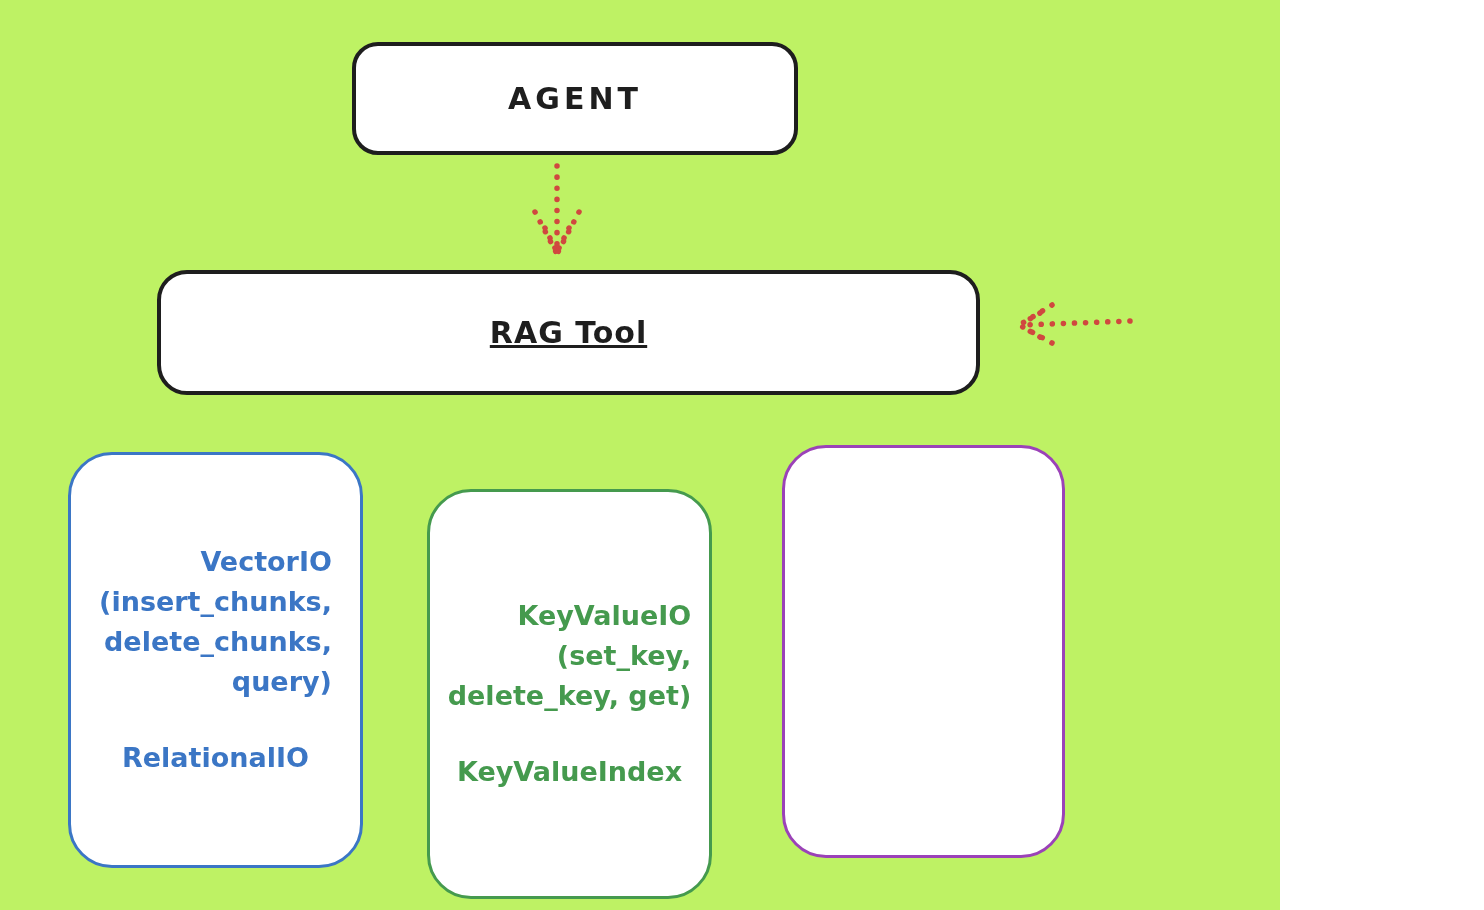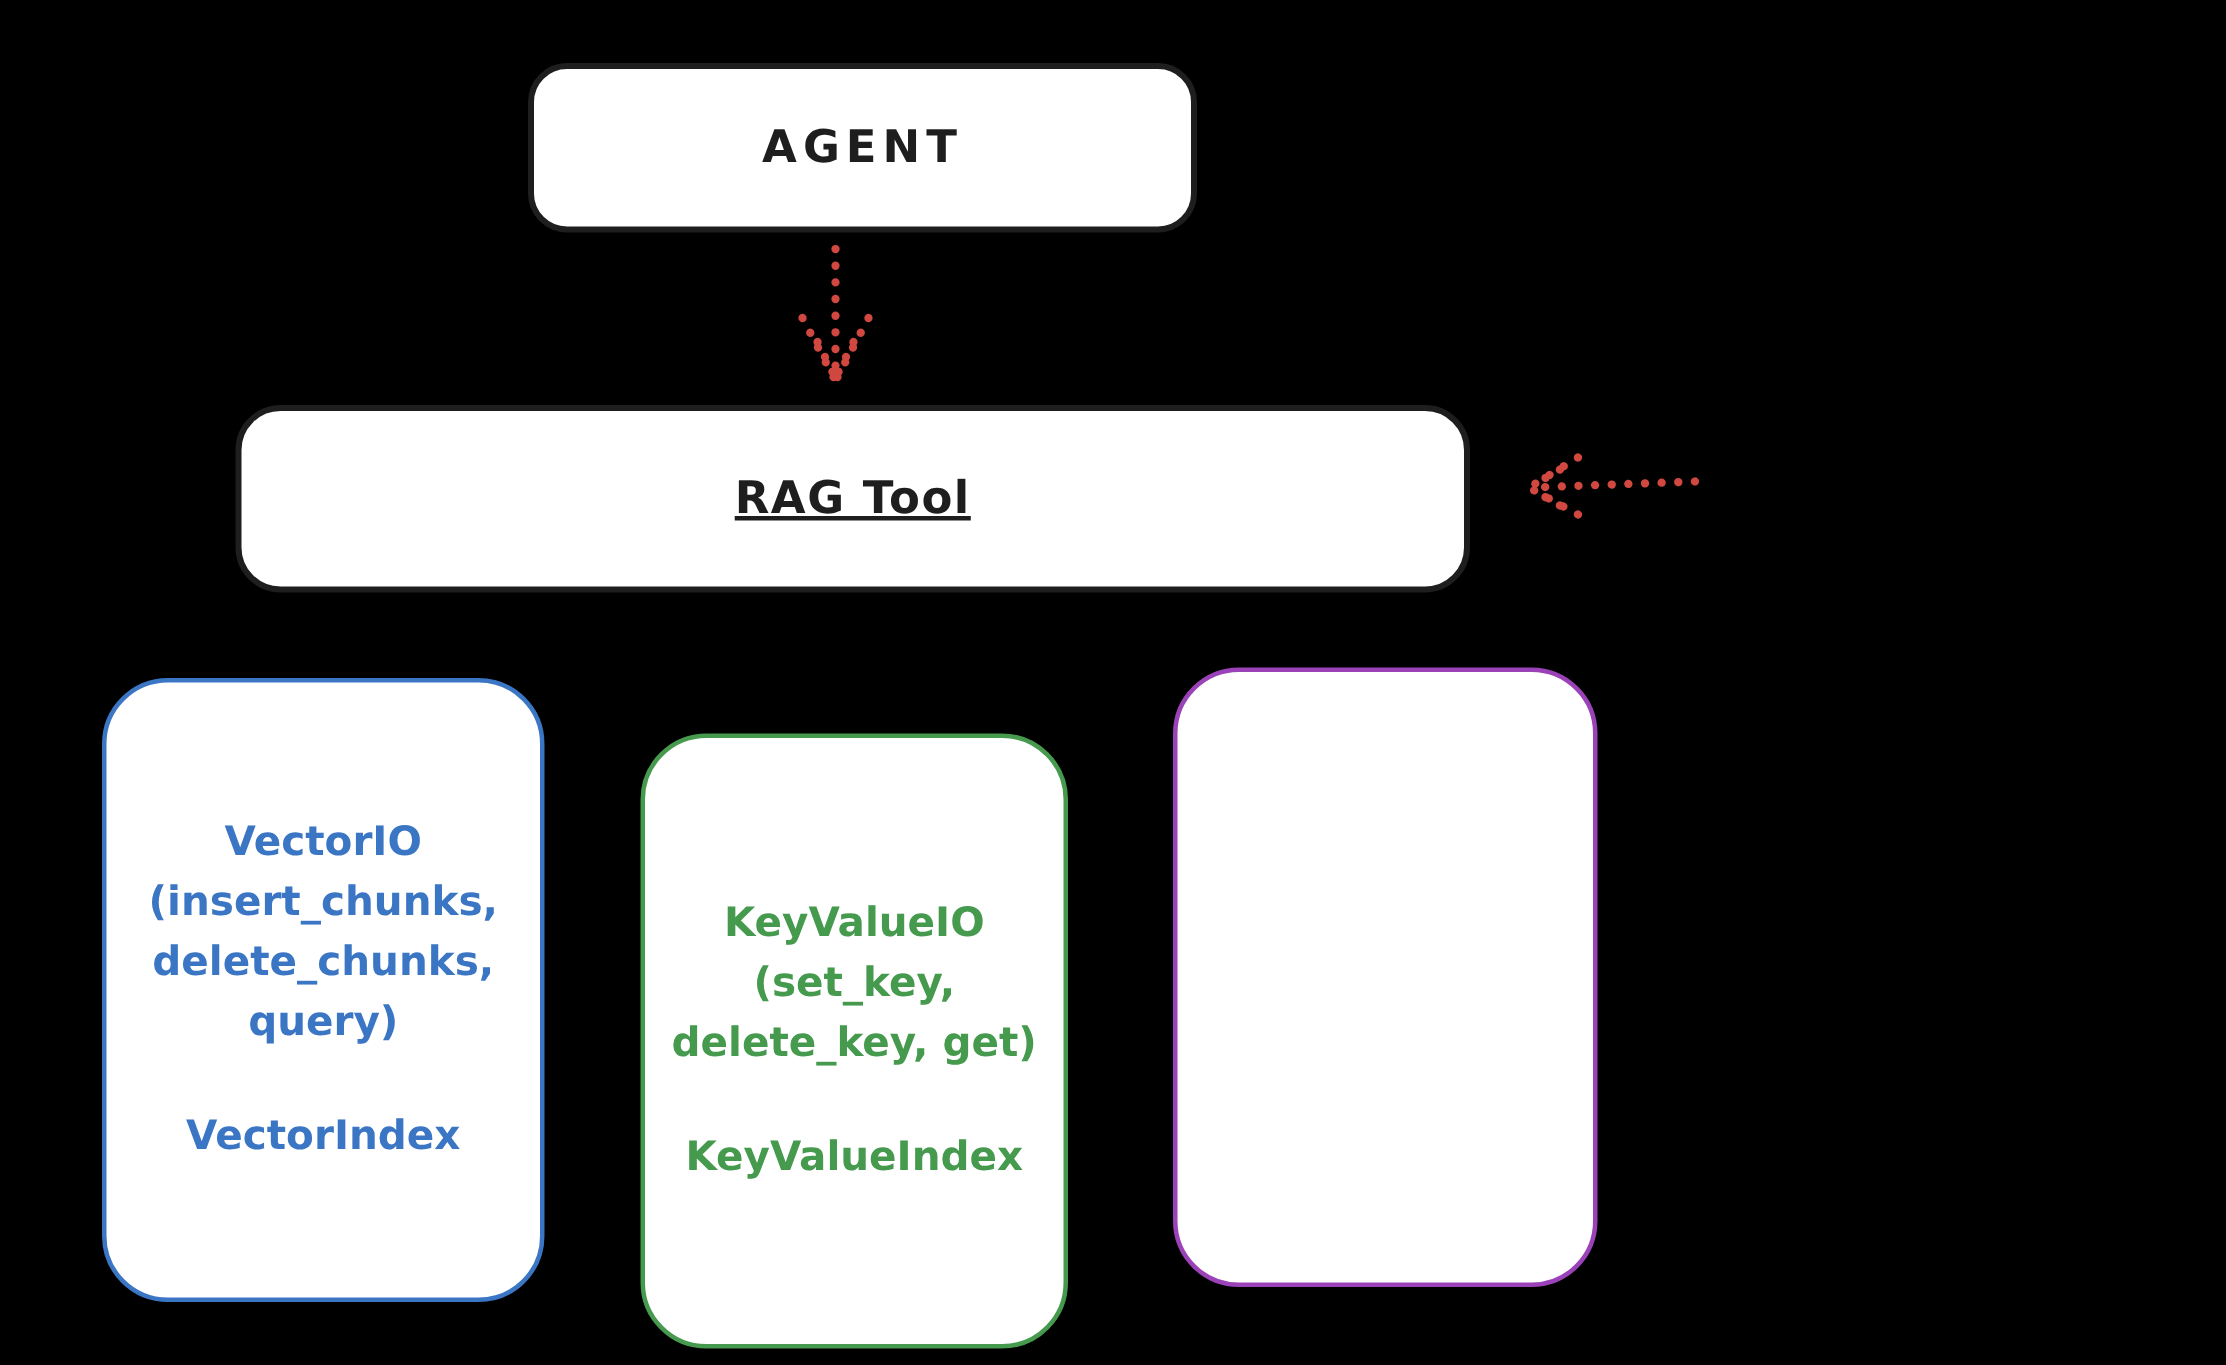--- a/index.html
+++ b/index.html
@@ -3,23 +3,23 @@
 <meta charset="utf-8">
 <style>
   html, body {
     margin: 0;
     padding: 0;
     background: #ffffff;
     font-family: "DejaVu Sans", sans-serif;
   }
   .canvas {
     position: relative;
-    width: 1484px;
+    width: 1280px;
     height: 910px;
-    background: #000000;
+    background: #bef264;
     overflow: hidden;
   }
   .node {
     position: absolute;
     display: flex;
     align-items: center;
     justify-content: center;
     box-sizing: border-box;
     background: #ffffff;
   }
@@ -44,21 +44,21 @@
   }
   .storage-box {
     position: absolute;
     box-sizing: border-box;
     border-radius: 44px;
     background: #ffffff;
     display: flex;
     flex-direction: column;
     align-items: center;
     justify-content: center;
-    text-align: center;
+    text-align: right;
     font-size: 27px;
     font-weight: 600;
     line-height: 40px;
   }
   .storage-box .io-text {
     white-space: pre-line;
   }
   .storage-box .index-label {
     margin-top: 36px;
   }
@@ -136,21 +136,21 @@
       <path d="M32 44 L13 33"></path>
     </g>
   </svg>
 
 
   <div class="storage-box box-vector">
     <div class="io-text">VectorIO
 (insert_chunks,
 delete_chunks,
 query)</div>
-    <div class="index-label">VectorIndex</div>
+    <div class="index-label">RelationalIO</div>
   </div>
 
   <div class="storage-box box-keyvalue">
     <div class="io-text">KeyValueIO
 (set_key,
 delete_key, get)</div>
     <div class="index-label">KeyValueIndex</div>
   </div>
 
   <div class="storage-box box-relational">

